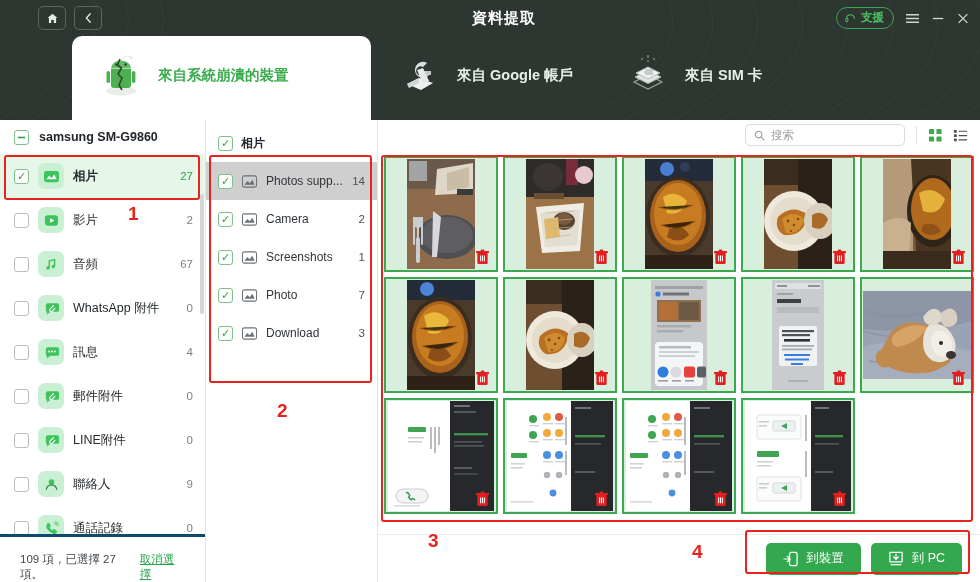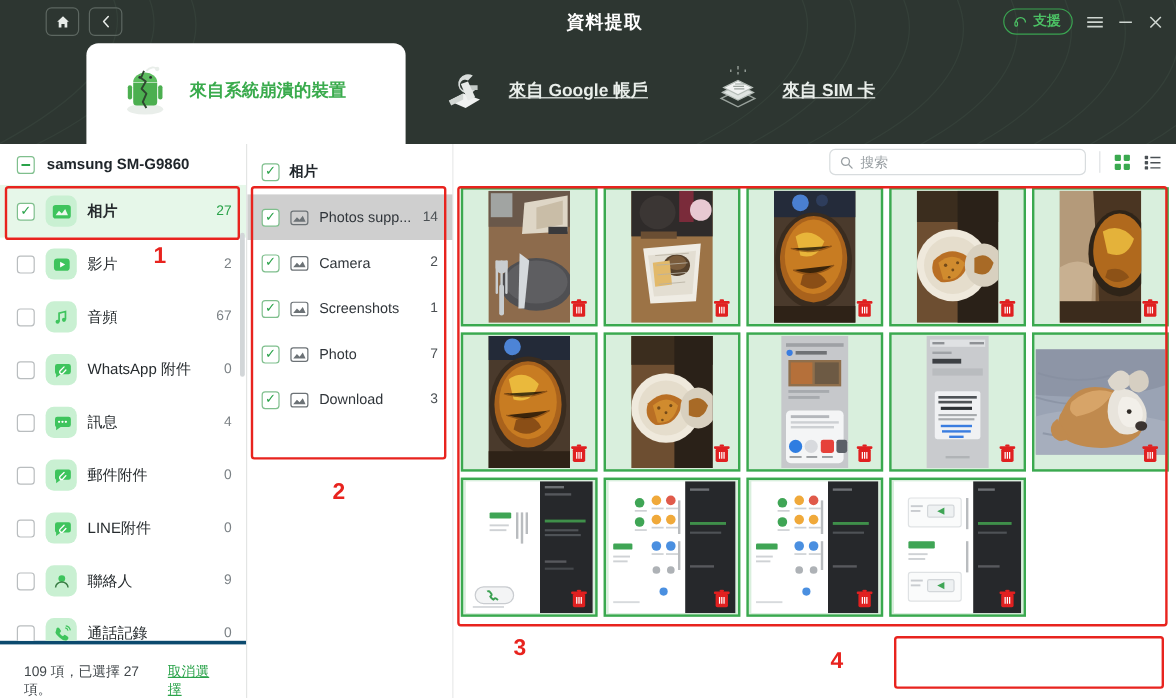--- a/index.html
+++ b/index.html
@@ -43,25 +43,25 @@
   .win-ico { color: #cfd6d1; font-size: 14px; line-height: 1; cursor: default; }
 
   
   .tabs { position: absolute; left: 0; right: 0; bottom: 0; height: 84px; display: flex; z-index: 2; }
   .tab {
     height: 84px; display: flex; align-items: center; gap: 14px;
     padding: 0 26px 6px 26px; position: relative;
   }
   .tab.active {
     background: #fff; border-radius: 10px 10px 0 0; margin-left: 72px;
-    width: 266px; justify-content: flex-start;
+    width: 299px; justify-content: flex-start;
   }
   .tab .tab-label { font-size: 14.5px; font-weight: bold; white-space: nowrap; }
   .tab.active .tab-label { color: #3aab4d; }
-  .tab:not(.active) .tab-label { color: #e9eeea; text-decoration: underline; }
+  .tab:not(.active) .tab-label { color: #e9eeea; }
   .tab-icon { width: 46px; height: 46px; flex: none; position: relative; }
 
   
   .body { flex: 1; display: flex; min-height: 0; position: relative; }
 
   
   .sidebar {
     width: 206px; flex: none; border-right: 1px solid #e3e5e4;
     display: flex; flex-direction: column; background: #fff; position: relative;
   }
@@ -114,21 +114,21 @@
   .folder-count { font-size: 11.5px; color: #4b5054; }
   .img-ico { width: 17px; height: 15px; flex: none; }
 
   
   .main { flex: 1; display: flex; flex-direction: column; min-width: 0; background: #fff; }
   .main-toolbar {
     height: 30px; flex: none; display: flex; align-items: center; justify-content: flex-end;
     gap: 0; padding: 0 12px 0 0;
   }
   .search-box {
-    width: 214px; height: 22px; border: 1px solid #d8dcde; border-radius: 5px;
+    width: 160px; height: 22px; border: 1px solid #d8dcde; border-radius: 5px;
     display: flex; align-items: center; gap: 6px; padding: 0 8px; background: #fff;
   }
   .search-ph { font-size: 11.5px; color: #9aa0a4; }
   .view-sep { width: 1px; height: 18px; background: #dfe2e4; margin: 0 11px; }
   .view-ico { margin-right: 10px; }
   .view-ico:last-child { margin-right: 0; }
 
   .grid-wrap { flex: 1; position: relative; padding: 6px 0 0 6px; overflow: hidden; }
   .grid { display: flex; flex-wrap: wrap; gap: 5px 5px; }
   .cell {
@@ -946,20 +946,37 @@
                 <rect x="6" y="0.4" width="4" height="2" rx="1" fill="#e02020"></rect>
               <g stroke="#fff" stroke-width="1.1">
                   <path d="M6 7v6M8 7v6M10 7v6"></path>
                 </g>
             </svg>
           </div>
 
         </div>
       </div>
 
+      <div class="bottom">
+        <div class="act-btn">
+          <svg width="15" height="16" viewBox="0 0 16 17">
+            <rect x="7" y="1.5" width="8" height="14" rx="1.8" fill="none" stroke="#fff" stroke-width="1.3"></rect>
+            <path d="M1 8.5 h6 M4.6 5.6 L7.6 8.5 L4.6 11.4" fill="none" stroke="#fff" stroke-width="1.3" stroke-linecap="round" stroke-linejoin="round"></path>
+          </svg>
+          <span>到裝置</span>
+        </div>
+        <div class="act-btn">
+          <svg width="16" height="16" viewBox="0 0 17 17">
+            <path d="M2 1.5 h13 v10 h-13 z" fill="none" stroke="#fff" stroke-width="1.3" stroke-linejoin="round"></path>
+            <path d="M8.5 3.5 v5 M6 6.4 L8.5 8.9 L11 6.4" fill="none" stroke="#fff" stroke-width="1.3" stroke-linecap="round" stroke-linejoin="round"></path>
+            <path d="M3.5 14.5 h10" stroke="#fff" stroke-width="1.3" stroke-linecap="round"></path>
+          </svg>
+          <span>到 PC</span>
+        </div>
+      </div>
     </div>
   </div>
 
   <div class="anno-box" style="left:4px; top:155px; width:196px; height:45px;"></div>
   <div class="anno-num" style="left:128px; top:203px;">1</div>
 
   <div class="anno-box" style="left:209px; top:155px; width:163px; height:228px;"></div>
   <div class="anno-num" style="left:277px; top:400px;">2</div>
 
   <div class="anno-box" style="left:381px; top:155px; width:592px; height:367px;"></div>

